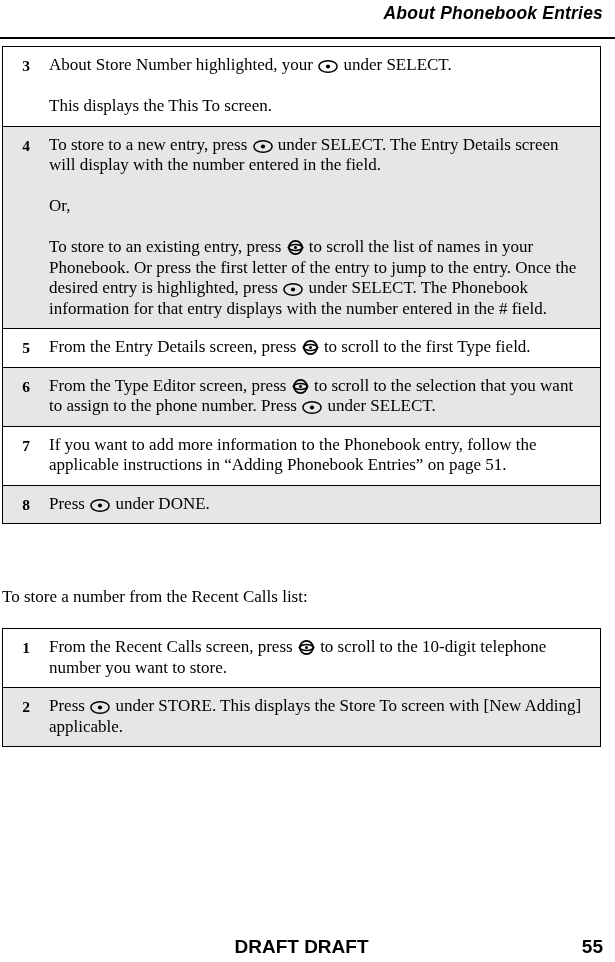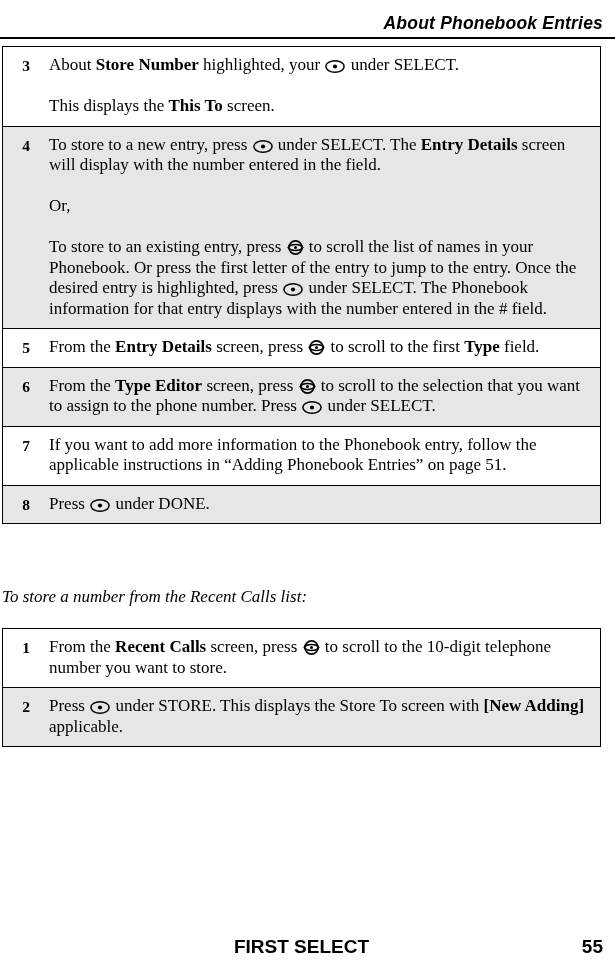--- a/index.html
+++ b/index.html
@@ -22,21 +22,21 @@
     top: 0px;
     left: 0px;
     width: 603px;
     text-align: right;
     font-family: "Liberation Sans", "DejaVu Sans", sans-serif;
     font-weight: bold;
     font-style: italic;
     font-size: 17.5px;
     letter-spacing: 0.2px;
     line-height: 22px;
-    padding-top: 12px;
+    padding-top: 2px;
   }
   .header-rule {
     position: absolute;
     top: 37px;
     left: 0px;
     width: 615px;
     height: 2px;
     background: #000000;
   }
 
@@ -84,42 +84,41 @@
     padding: 8px 14px 9px 0;
     text-align: left;
   }
   td.body p {
     margin: 0;
   }
   td.body p + p {
     margin-top: 20.5px;
   }
   .b {
-    font-weight: bold;
+    font-weight: normal;
   }
 
   
   .key-icon {
     display: inline-block;
     vertical-align: -3px;
     margin: 0 1px;
   }
   .key-icon svg {
     display: block;
   }
 
   
   .lead-text {
     position: absolute;
     left: 2px;
     top: 586px;
     width: 599px;
     font-size: 17px;
     line-height: 21px;
-    font-style: italic;
   }
 
   
   .footer {
     position: absolute;
     left: 0px;
     top: 936px;
     width: 603px;
     height: 26px;
     font-family: "Liberation Sans", "DejaVu Sans", sans-serif;
@@ -237,15 +236,15 @@
           <p><span>Press </span><span class="key-icon"><svg width="20" height="13" viewBox="0 0 20 13">
                 <ellipse cx="10" cy="6.5" rx="9.1" ry="5.7" fill="none" stroke="#000" stroke-width="1.5"></ellipse>
                 <circle cx="10" cy="6.5" r="2.1" fill="#000"></circle>
               </svg></span><span> under STORE. This displays the Store To screen with </span><span class="b">[New Adding]</span><span> applicable.</span></p>
         </td>
       </tr>
     </tbody>
 </table>
 
 <div class="footer">
-  <span class="footer-center">FIRST SELECT</span>
+  <span class="footer-center">DRAFT DRAFT</span>
   <span class="footer-page">55</span>
 </div>
 
 </body></html>

